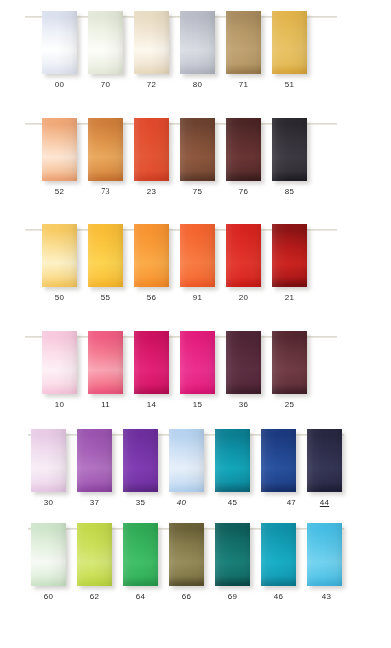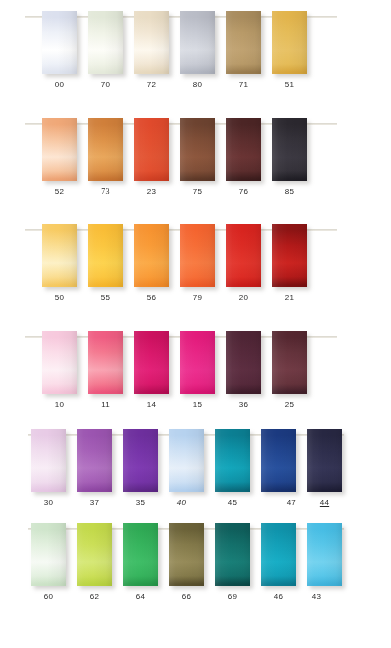--- a/index.html
+++ b/index.html
@@ -224,21 +224,21 @@
             <div class="sheen"></div>
           </div>
         </div>
         <div class="label" style="left: 134px; color: rgb(43, 43, 43);">56</div>
         <div class="swatch" style="left: 180px;">
           <div class="ribbon-shadow"></div>
           <div class="ribbon-face" style="background: linear-gradient(rgb(244, 100, 47) 0%, rgb(244, 100, 47) 10%, rgb(246, 109, 54) 34%, rgb(248, 123, 66) 62%, rgb(246, 109, 54) 84%, rgb(238, 90, 39) 97%, rgb(238, 90, 39) 100%);">
             <div class="sheen"></div>
           </div>
         </div>
-        <div class="label" style="left: 180px; color: rgb(43, 43, 43);">79</div>
+        <div class="label" style="left: 180px; color: rgb(43, 43, 43);">91</div>
         <div class="swatch" style="left: 226px;">
           <div class="ribbon-shadow"></div>
           <div class="ribbon-face" style="background: linear-gradient(rgb(216, 36, 31) 0%, rgb(216, 36, 31) 10%, rgb(220, 43, 36) 34%, rgb(226, 53, 44) 62%, rgb(220, 43, 36) 84%, rgb(201, 27, 24) 97%, rgb(201, 27, 24) 100%);">
             <div class="sheen"></div>
           </div>
         </div>
         <div class="label" style="left: 226px; color: rgb(43, 43, 43);">20</div>
         <div class="swatch" style="left: 272px;">
           <div class="ribbon-shadow"></div>
           <div class="ribbon-face" style="background: linear-gradient(rgb(142, 20, 20) 0%, rgb(142, 20, 20) 10%, rgb(179, 26, 25) 34%, rgb(204, 36, 32) 62%, rgb(179, 26, 25) 84%, rgb(125, 15, 16) 97%, rgb(125, 15, 16) 100%);">
@@ -393,16 +393,16 @@
             <div class="sheen"></div>
           </div>
         </div>
         <div class="label" style="left: 261px; color: rgb(43, 43, 43);">46</div>
         <div class="swatch" style="left: 307px;">
           <div class="ribbon-shadow"></div>
           <div class="ribbon-face" style="background: linear-gradient(rgb(70, 189, 228) 0%, rgb(70, 189, 228) 10%, rgb(87, 198, 233) 34%, rgb(114, 210, 239) 62%, rgb(87, 198, 233) 84%, rgb(63, 179, 219) 97%, rgb(63, 179, 219) 100%);">
             <div class="sheen"></div>
           </div>
         </div>
-        <div class="label" style="left: 299px; color: rgb(43, 43, 43);">43</div>
+        <div class="label" style="left: 309px; color: rgb(43, 43, 43);">43</div>
       </div>
     </div>
   </div>
 
 </body></html>

